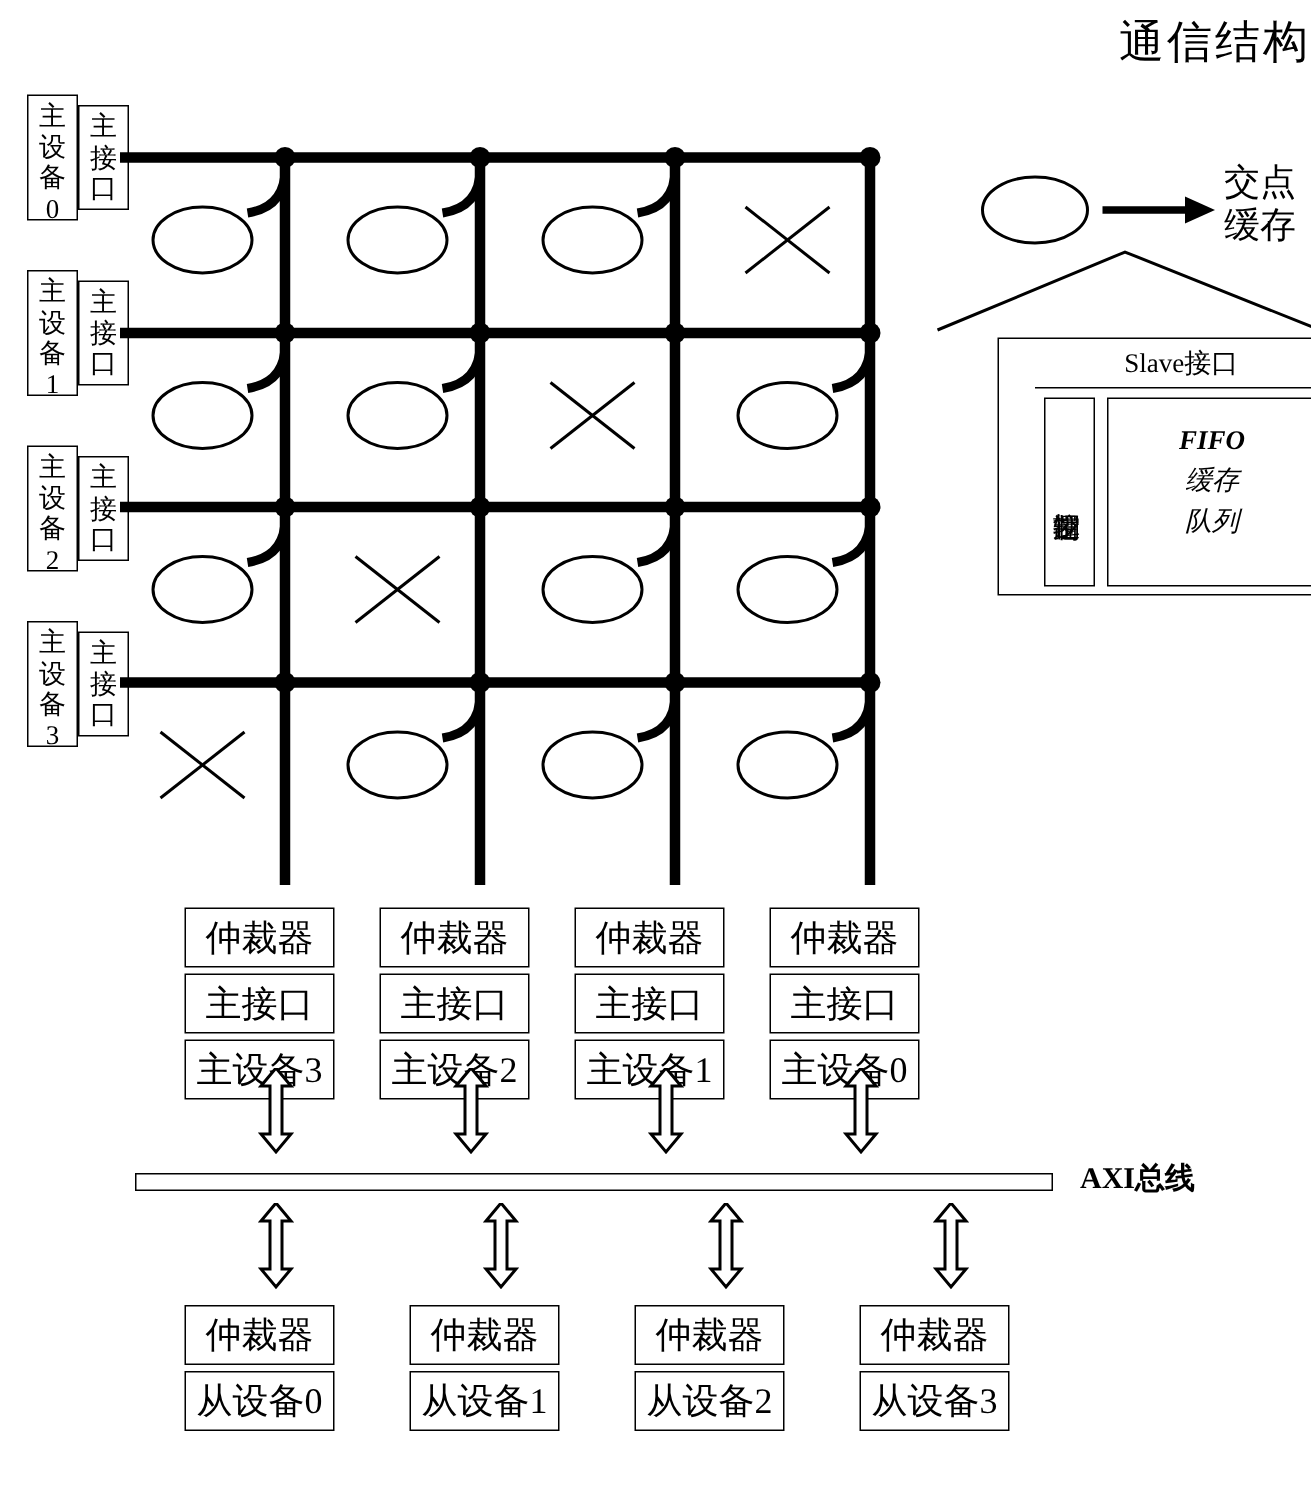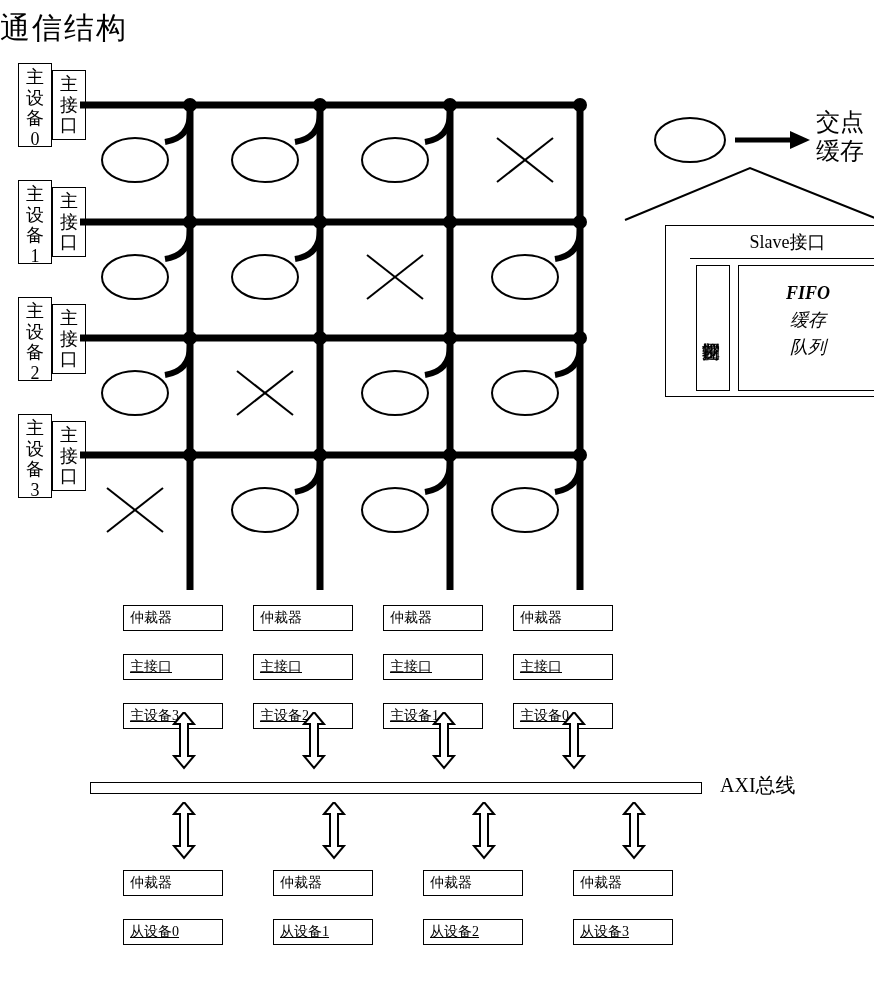--- a/index.html
+++ b/index.html
@@ -9,58 +9,58 @@
     font-family: "SimSun", "Songti SC", serif;
     width: 874px;
     height: 1000px;
     position: relative;
   }
   .title {
     position: absolute;
     top: 8px;
     left: 0;
     width: 874px;
-    text-align: left;
+    text-align: right;
     font-size: 30px;
     letter-spacing: 2px;
   }
   .vbox-label {
     position: absolute;
     border: 1px solid #000;
     font-size: 18px;
     line-height: 1.15;
     text-align: center;
     padding: 4px 3px;
     width: 20px;
   }
   .master-pair {
     position: absolute;
   }
   .arbiter-box, .slave-box {
     position: absolute;
-    font-size: 14px;
+    font-size: 24px;
+    text-align: center;
     border-radius: 16px;
   }
   .arbiter-box div, .slave-box div, .master-pair div.cell {
     border: 1px solid #000;
     padding: 3px 6px;
   }
   .arbiter-box div + div, .slave-box div + div {
-    margin-top: 23px;
-    text-decoration: underline;
+    margin-top: 4px;
   }
   .axi-bar {
     position: absolute;
     border: 1px solid #000;
     height: 10px;
   }
   .axi-label {
     position: absolute;
     font-size: 20px;
-    font-weight: normal;
+    font-weight: bold;
     font-family: "Times New Roman", "SimSun", serif;
   }
   .detail-box {
     position: absolute;
     border: 1px solid #000;
     padding-left: 24px;
   }
   .detail-inner {
     border: 1px solid #000;
     position: absolute;

